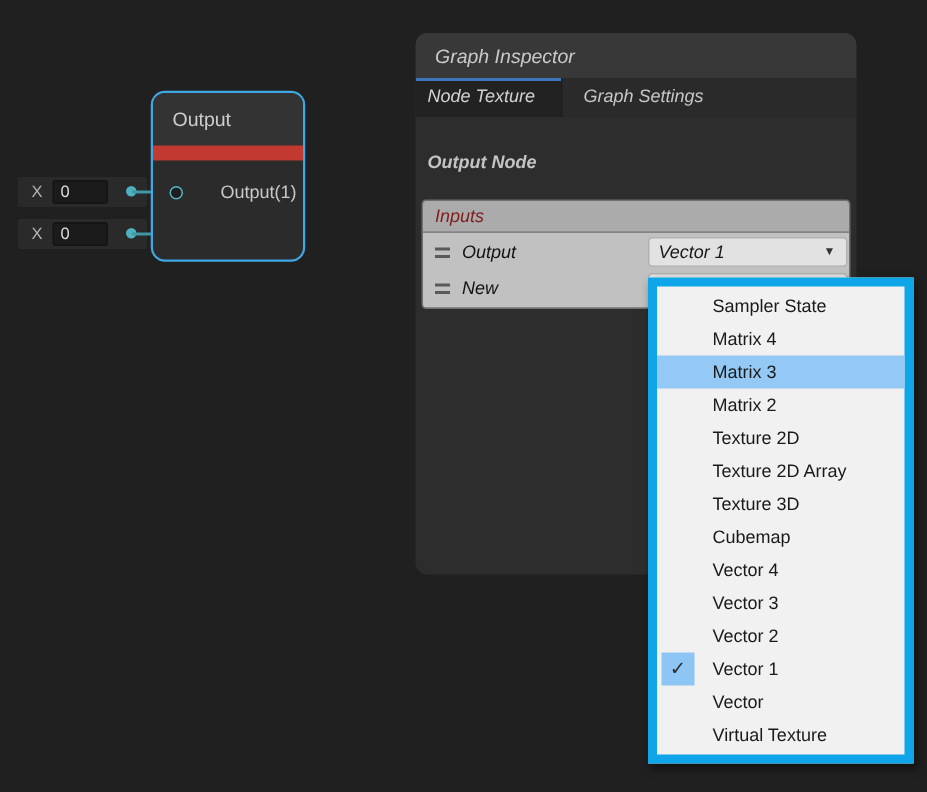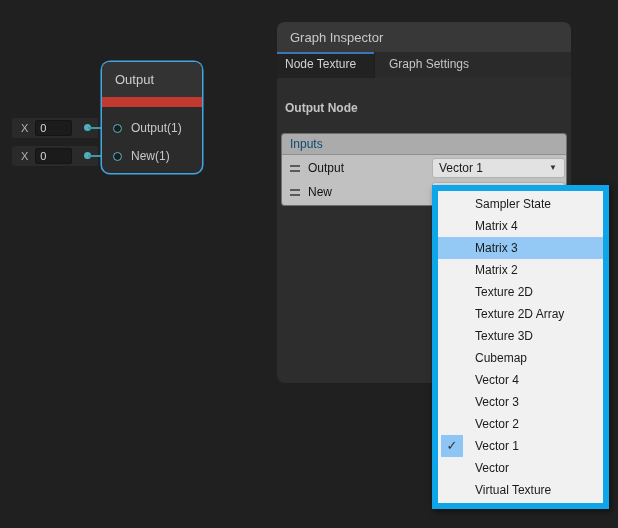--- a/index.html
+++ b/index.html
@@ -19,21 +19,21 @@
     background: #2b2b2b; border-radius: 8px;
     box-shadow: 0 0 0 1.5px #3fa7e4;
   }
   .node-title {
     height: 35px; line-height: 36px; padding-left: 13px;
     font-size: 13px; color: #cecece; background: #333333;
     border-radius: 8px 8px 0 0;
   }
   .node-colorbar { height: 10px; background: #c23a2f; }
   .node-ports { padding-top: 7px; }
-  .port-row { height: 28px; display: flex; align-items: center; padding-left: 11px; gap: 9px; }
+  .port-row { height: 28px; display: flex; align-items: center; padding-left: 11px; gap: 25px; }
   .port-circle {
     width: 9px; height: 9px; border-radius: 50%;
     border: 1.5px solid #55b7c6; background: #1d1d1d; flex: 0 0 auto;
   }
   .port-label { font-size: 12px; color: #c9c9c9; white-space: nowrap; }
 
   
   .x-pill {
     position: absolute; left: 12px; width: 86px; height: 20px;
     background: #2a2a2a; border-radius: 2px;
@@ -47,21 +47,21 @@
     font-family: "Liberation Sans", sans-serif; outline: none;
   }
   .edge-dot { position: absolute; width: 7px; height: 7px; border-radius: 50%; background: #4fb0c0; }
   .edge-dot.r1 { left: 84px; top: 124px; } .edge-dot.r2 { left: 84px; top: 152px; }
   .edge-line { position: absolute; height: 2px; background: #3f98a6; left: 88px; width: 28px; }
   .edge-line.r1 { top: 126.5px; } .edge-line.r2 { top: 154.5px; }
 
   
   .inspector {
     position: absolute; left: 277px; top: 22px; width: 294px; height: 361px;
-    background: #2d2d2d; border-radius: 8px; overflow: hidden;
+    background: #2d2d2d; border-radius: 8px; overflow: hidden; font-style: italic;
   }
   .inspector-titlebar {
     height: 30px; line-height: 31px; background: #383838;
     padding-left: 13px; font-size: 13px; color: #c9c9c9;
   }
   .inspector-tabs { height: 26px; background: #2a2a2a; display: flex; }
   .tab {
     font-size: 12px; color: #c6c6c6; line-height: 25px; height: 26px;
   }
   .tab.active {
@@ -72,21 +72,21 @@
   .tab.inactive { padding: 0 14px; }
   .inspector-body { position: relative; height: 305px; margin-top: 15px; }
   .section-title { padding: 8px 0 0 8px; font-size: 12px; font-weight: bold; color: #c4c4c4; }
 
   
   .inputs-box {
     position: absolute; left: 4px; top: 40px; width: 286px;
     border: 1px solid #6f6f6f; border-radius: 3px; overflow: visible;
   }
   .inputs-header {
-    height: 21px; line-height: 21px; background: #ababab; color: #0c4a6e;
+    height: 21px; line-height: 21px; background: #ababab; color: #7f1d1d;
     font-size: 12px; padding-left: 8px; border-radius: 2px 2px 0 0;
     border-bottom: 1px solid #8e8e8e;
   }
   .inputs-rows { background: #c1c1c1; padding: 1px 0; border-radius: 0 0 2px 2px; }
   .input-row { height: 24px; position: relative; display: flex; align-items: center; padding-left: 8px; gap: 8px; }
   .drag-handle { width: 10px; height: 7px; border-top: 2px solid #5a5a5a; border-bottom: 2px solid #5a5a5a; flex: 0 0 auto; }
   .input-label { font-size: 12px; color: #121212; }
   .type-select {
     position: absolute; left: 150px; top: 2px; width: 133px; height: 20px;
     background: #e2e2e2; border: 1px solid #b2b2b2; border-radius: 3px;
@@ -134,24 +134,20 @@
   <div class="edge-dot r2"></div>
   <div class="edge-line r2"></div>
 
   <div class="node">
     <div class="node-title">Output</div>
     <div class="node-colorbar"></div>
     <div class="node-ports">
       <div class="port-row">
         <span class="port-circle"></span>
         <span class="port-label">Output(1)</span>
-      </div>
-      <div class="port-row">
-        <span class="port-circle"></span>
-        <span class="port-label">New(1)</span>
       </div>
     </div>
   </div>
 
   <div class="inspector">
     <div class="inspector-titlebar">Graph Inspector</div>
     <div class="inspector-tabs">
       <div class="tab active">Node Texture</div>
       <div class="tab-divider"></div>
       <div class="tab inactive">Graph Settings</div>

